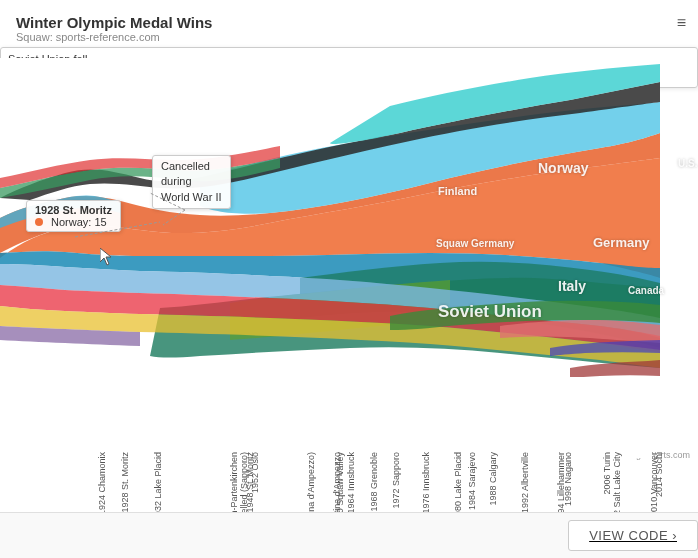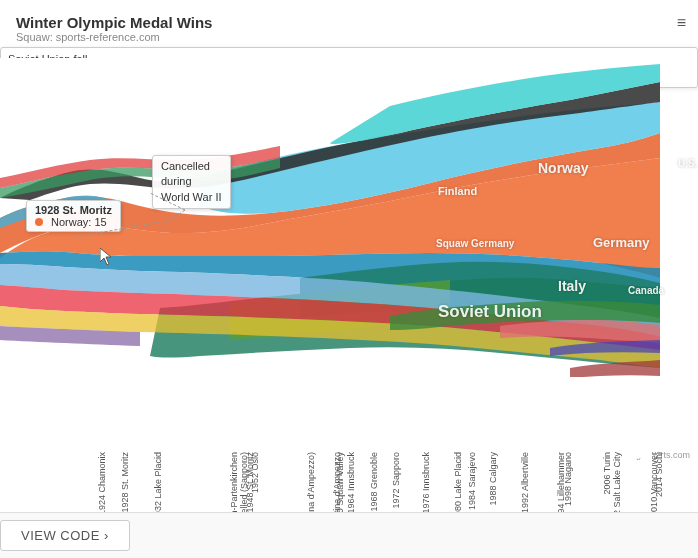--- a/index.html
+++ b/index.html
@@ -120,21 +120,22 @@
       transform-origin: top right;
       transform: rotate(-90deg);
       white-space: nowrap;
     }
     .view-code-bar {
       height: 46px;
       background: #f9f9f9;
       border-top: 1px solid #e0e0e0;
       display: flex;
       align-items: center;
-      justify-content: flex-start;
+      justify-content: flex-end;
+      text-decoration: underline;
     }
     .view-code-btn {
       background: #fff;
       border: 1px solid #ccc;
       border-radius: 3px;
       padding: 7px 20px;
       font-size: 13px;
       color: #555;
       cursor: pointer;
       letter-spacing: 0.5px;

